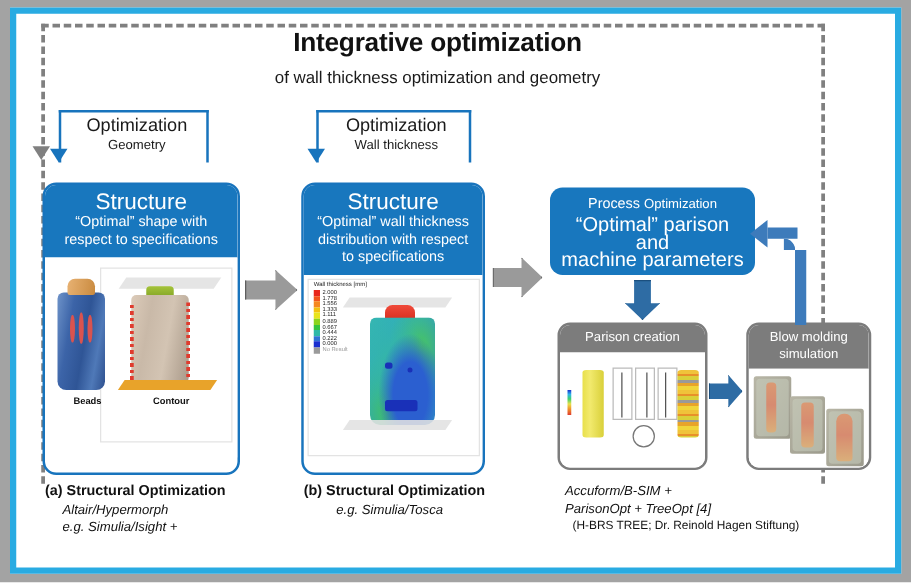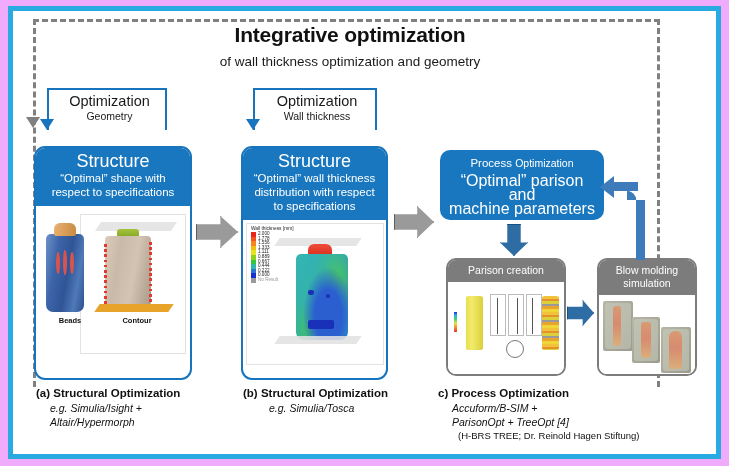--- a/index.html
+++ b/index.html
@@ -5,21 +5,21 @@
   * { box-sizing: border-box; margin: 0; padding: 0; }
   body {
     width: 729px; height: 466px;
     background: #ffffff;
     font-family: "Liberation Sans", sans-serif;
     overflow: hidden;
   }
   #root {
     position: relative;
     width: 729px; height: 466px;
-    background: #f0abfc;
+    background: #a3a3a3;
   }
   
   .outer-frame {
     position: absolute;
     left: 8px; top: 6px;
     width: 713px; height: 453px;
     border: 5px solid #29ABE2;
     background: #ffffff;
   }
   
@@ -508,29 +508,28 @@
     </div>
   </div>
 
   <div class="l-arrow-v" style="left:636px; top:200px; width:9px; height:60px;"></div>
   <div class="l-corner" style="left:627px; top:191px; width:9px; height:9px;"></div>
   <div class="l-arrow-h" style="left:614px; top:182px; width:24px; height:9px;"></div>
   <div class="l-arrow-head" style="left:600px; top:175.5px;"></div>
 
   <div class="caption" style="left:36px; top:386px; width:200px;">
     <div class="ct">(a) Structural Optimization</div>
+    <div class="cs">Altair/Hypermorph</div>
     <div class="cs">e.g. Simulia/Isight +</div>
-    <div class="cs">Altair/Hypermorph</div>
   </div>
 
   <div class="caption" style="left:243px; top:386px; width:190px;">
     <div class="ct">(b) Structural Optimization</div>
     <div class="cs" style="padding-left:26px;">e.g. Simulia/Tosca</div>
   </div>
 
   <div class="caption" style="left:438px; top:386px; width:260px;">
-    <div class="ct">c) Process Optimization</div>
     <div class="cs">Accuform/B-SIM +</div>
     <div class="cs">ParisonOpt + TreeOpt [4]</div>
     <div class="cn" style="padding-left:20px;">(H-BRS TREE;  Dr. Reinold Hagen Stiftung)</div>
   </div>
 
 </div>
 
 </body></html>

